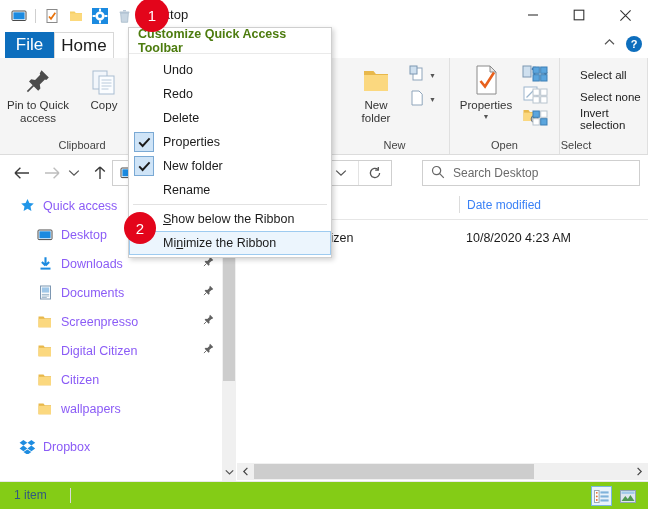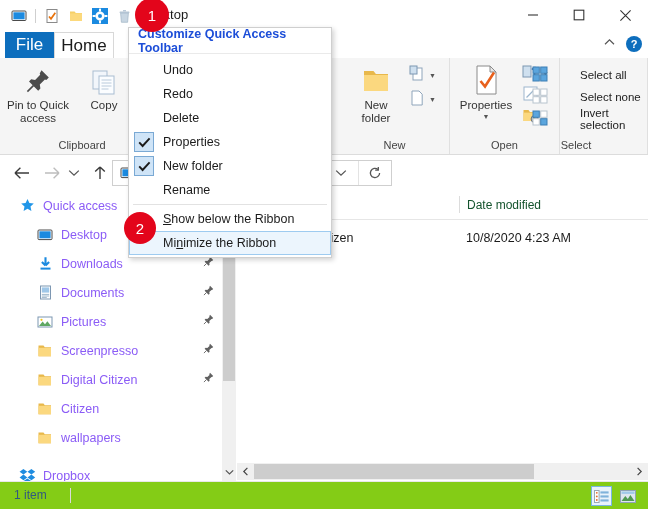--- a/index.html
+++ b/index.html
@@ -59,21 +59,21 @@
   .navrow .pin{position:absolute;right:8px;top:7px;}
   .navrow.root{padding-left:18px;}
   .navrow.child{padding-left:36px;}
 
   .navscroll{position:absolute;left:222px;top:191px;width:14px;height:290px;background:#f0f0f0;}
   .navscroll .thumb{position:absolute;left:1px;top:42px;width:12px;height:148px;background:#cdcdcd;}
   .navscroll .sbtn{position:absolute;left:0;width:14px;height:17px;display:flex;align-items:center;justify-content:center;}
 
   .filepane{position:absolute;left:237px;top:191px;width:411px;height:272px;background:#fff;}
   .colhdr{position:absolute;left:0;top:0;width:411px;height:28px;border-bottom:1px solid #e6e6e6;}
-  .colhdr .col{position:absolute;top:0;height:27px;display:flex;align-items:center;font-size:12px;color:#14532d;}
+  .colhdr .col{position:absolute;top:0;height:27px;display:flex;align-items:center;font-size:12px;color:#3b82f6;}
   .colhdr .divider{position:absolute;top:5px;width:1px;height:17px;background:#dcdcdc;}
   .filerow{position:absolute;left:0;width:411px;height:26px;display:flex;align-items:center;}
   .filerow .ficon{width:20px;display:flex;align-items:center;justify-content:center;margin-left:14px;margin-right:6px;}
   .filerow .fname{font-size:12.5px;color:#1b1b1b;}
   .filerow .fdate{position:absolute;left:229px;font-size:12.5px;color:#1b1b1b;}
 
   .hscroll{position:absolute;left:237px;top:463px;width:411px;height:17px;background:#f0f0f0;}
   .hscroll .hthumb{position:absolute;left:17px;top:1px;width:280px;height:15px;background:#cdcdcd;}
   .hscroll .hb{position:absolute;top:0;width:17px;height:17px;display:flex;align-items:center;justify-content:center;}
 
@@ -81,21 +81,21 @@
   .statusbar{position:absolute;left:0;top:481px;width:648px;height:28px;background:#84cc16;border-top:1px solid #e8e8e8;}
   .statusbar .stext{position:absolute;left:14px;top:6px;font-size:12px;color:#31597e;}
   .statusbar .ssep{position:absolute;left:70px;top:6px;width:1px;height:15px;background:#dadada;}
   .viewbtns{position:absolute;right:10px;top:4px;display:flex;gap:5px;}
   .viewbtn{width:21px;height:20px;display:flex;align-items:center;justify-content:center;box-sizing:border-box;}
   .viewbtn.sel{border:1px solid #79b6e0;background:#e9f3fb;}
 
   
   .ctxmenu{position:absolute;left:128px;top:27px;width:202px;background:#fff;border:1px solid #cfcfcf;
     box-shadow:2px 2px 5px rgba(0,0,0,.18);z-index:40;}
-  .ctx-title{height:25px;display:flex;align-items:center;padding-left:9px;font-size:12.5px;font-weight:bold;color:#1d4ed8;border-bottom:1px solid #eaeaea;}
+  .ctx-title{height:25px;display:flex;align-items:center;padding-left:9px;font-size:12.5px;font-weight:bold;color:#4d7c0f;border-bottom:1px solid #eaeaea;}
   .ctx-item{position:relative;height:24px;display:flex;align-items:center;box-sizing:border-box;}
   .ctx-item .ctxlabel{position:absolute;left:34px;font-size:12.5px;color:#1b1b1b;}
   .ctx-item .chk{position:absolute;left:5px;top:2px;width:20px;height:20px;background:#cfe4f7;border:1px solid #7aa9d4;box-sizing:border-box;display:flex;align-items:center;justify-content:center;}
   .ctx-item.hover{background:#ecf5fd;border:1px solid #9ecbf0;}
   .ctx-sep{height:1px;background:#e2e2e2;margin:2px 4px;}
   u{text-decoration:underline;}
 
   
   .badge{position:absolute;border-radius:50%;background:#e3051b;color:#fff;
     display:flex;align-items:center;justify-content:center;font-size:15px;z-index:60;}
@@ -375,20 +375,29 @@
             <path d="M1.2 2.6L6 7.2l4.8-4.6" stroke="#555" stroke-width="1.3" fill="none"></path>
           </svg>
       </span>
       <span class="addr-refresh">
         <svg width="14" height="14" viewBox="0 0 14 14">
             <path d="M11.6 7a4.6 4.6 0 11-1.6-3.5" stroke="#555" stroke-width="1.3" fill="none"></path>
             <path d="M10.3 1v3.1H7.2" stroke="#555" stroke-width="1.3" fill="none"></path>
           </svg>
       </span>
     </div>
+    <div class="searchbox">
+      <span>
+        <svg width="14" height="14" viewBox="0 0 14 14">
+            <circle cx="5.6" cy="5.6" r="4.1" fill="none" stroke="#666" stroke-width="1.2"></circle>
+            <path d="M8.7 8.7l4.1 4.1" stroke="#666" stroke-width="1.2"></path>
+          </svg>
+      </span>
+      <span class="sph">Search Desktop</span>
+    </div>
   </div>
 
   <div class="navpane">
     <div class="navrow root">
       <span class="nicon">
         <svg width="15" height="15" viewBox="0 0 15 15">
             <path d="M7.5 1l1.9 4 4.4.5-3.3 3 .9 4.4-3.9-2.2-3.9 2.2.9-4.4-3.3-3 4.4-.5z" fill="#2196e8"></path>
           </svg>
       </span>
       <span class="nlabel">Quick access</span>
@@ -427,36 +436,20 @@
       <span class="nicon">
         <svg width="15" height="15" viewBox="0 0 15 15">
             <rect x="2.5" y="1" width="10" height="13" fill="#fff" stroke="#7d97b2"></rect>
             <rect x="3.8" y="2.4" width="7.4" height="5.2" fill="#9fc7e8"></rect>
             <g stroke="#9fb8cc">
               <path d="M3.8 9.4h7.4M3.8 11h7.4M3.8 12.4h5"></path>
             </g>
           </svg>
       </span>
       <span class="nlabel">Documents</span>
-      <span class="pin">
-        <svg width="11" height="11" viewBox="0 0 11 11">
-            <path d="M7 .8l3.2 3.2-1.1 1.1-.6-.2-2.2 2.2.3 1.7-1 1-4-4 1-1 1.7.3 2.2-2.2-.2-.6z" fill="#616161"></path>
-            <path d="M3.4 7.6L.9 10.1" stroke="#616161" stroke-width=".9"></path>
-          </svg>
-      </span>
-    </div>
-    <div class="navrow child">
-      <span class="nicon">
-        <svg width="16" height="14" viewBox="0 0 16 14">
-            <rect x="1" y="2" width="14" height="10" fill="#fff" stroke="#7d97b2"></rect>
-            <path d="M2 11l3.6-4.4 2.4 2.6 2.4-3L14 11z" fill="#5fa763"></path>
-            <circle cx="4.5" cy="4.8" r="1.1" fill="#f0c419"></circle>
-          </svg>
-      </span>
-      <span class="nlabel">Pictures</span>
       <span class="pin">
         <svg width="11" height="11" viewBox="0 0 11 11">
             <path d="M7 .8l3.2 3.2-1.1 1.1-.6-.2-2.2 2.2.3 1.7-1 1-4-4 1-1 1.7.3 2.2-2.2-.2-.6z" fill="#616161"></path>
             <path d="M3.4 7.6L.9 10.1" stroke="#616161" stroke-width=".9"></path>
           </svg>
       </span>
     </div>
     <div class="navrow child">
       <span class="nicon">
         <svg width="16" height="14" viewBox="0 0 16 14">

